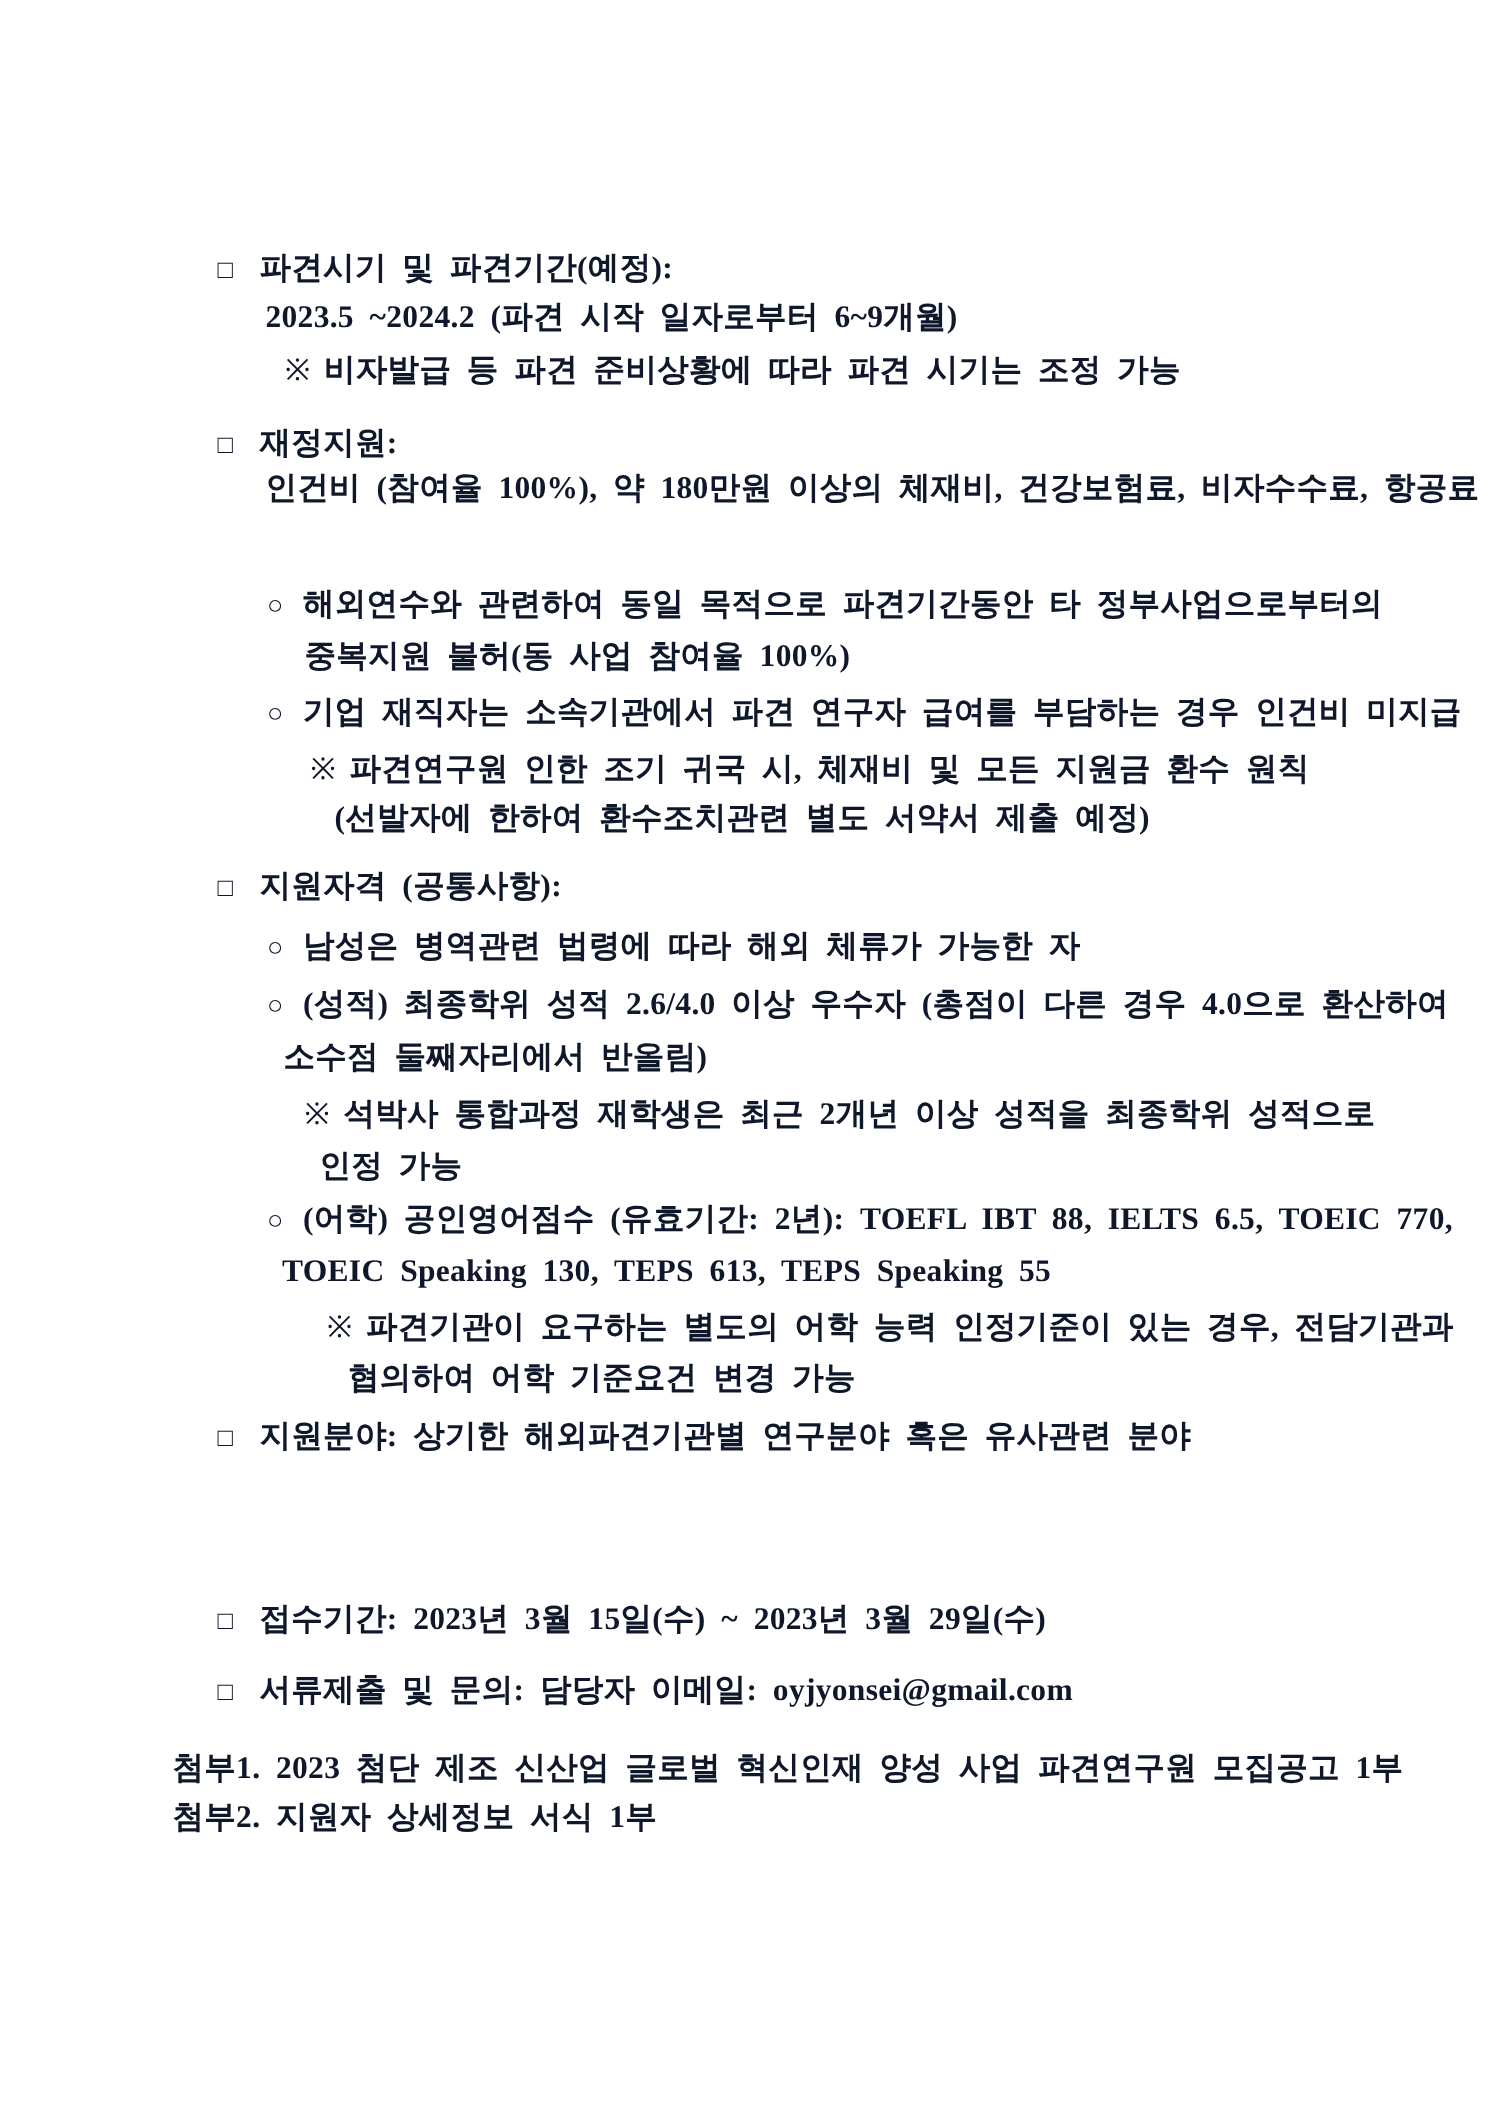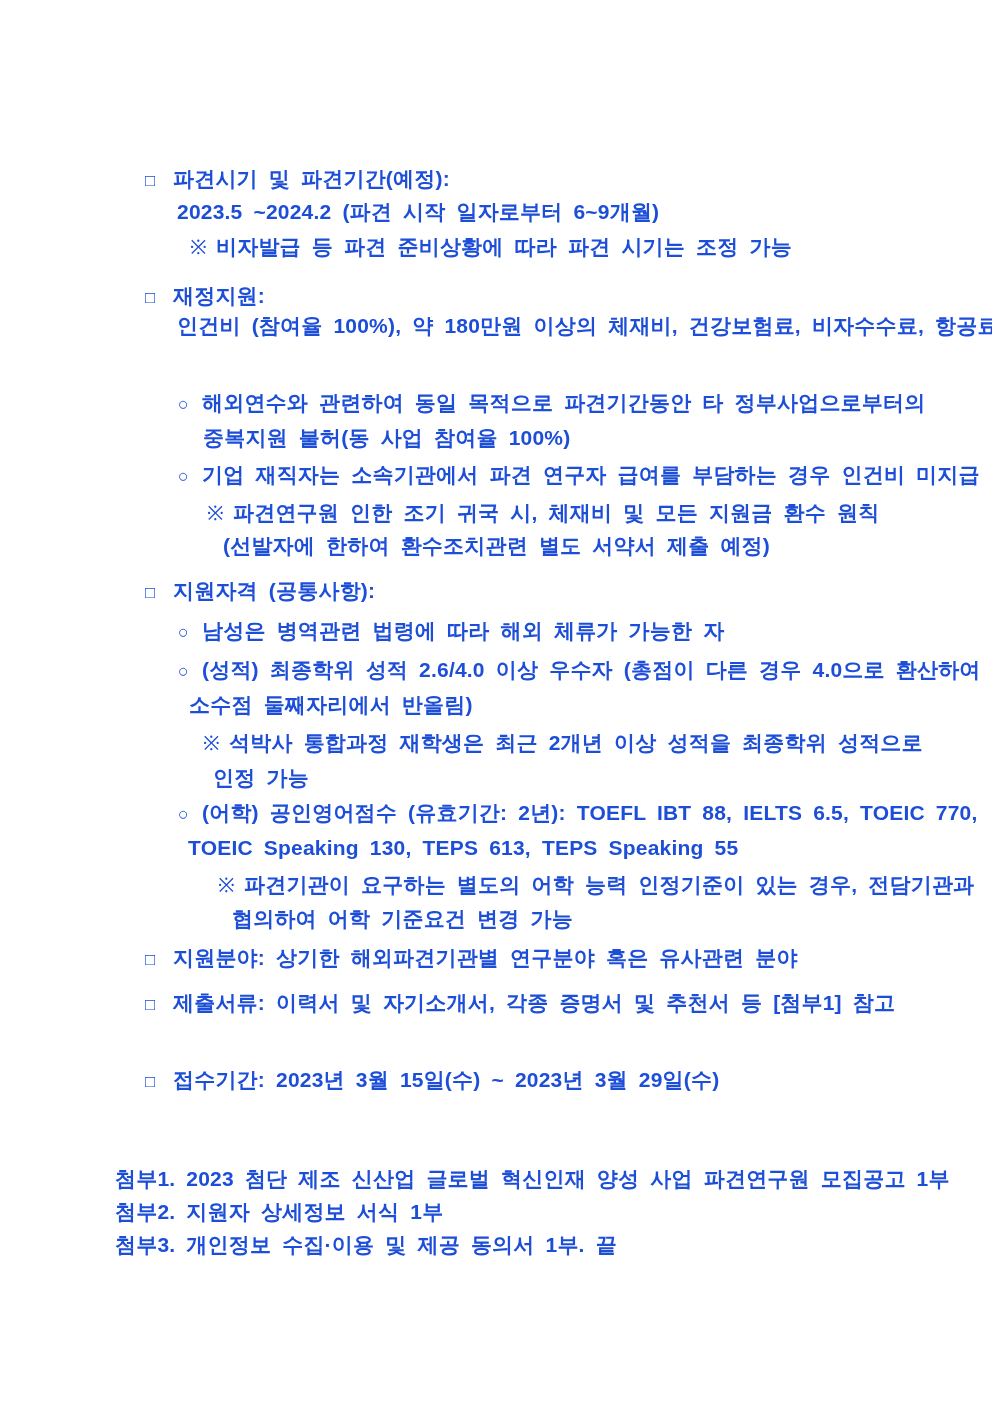--- a/index.html
+++ b/index.html
@@ -5,22 +5,22 @@
   html, body {
     margin: 0;
     padding: 0;
     background: #ffffff;
   }
   .page {
     position: relative;
     width: 992px;
     height: 1403px;
     background: #ffffff;
-    color: #1d4ed8;
-    font-family: Liberation Sans, sans-serif;
+    color: #0f172a;
+    font-family: Liberation Serif, serif;
     overflow: hidden;
   }
   .line {
     position: absolute;
     white-space: nowrap;
     font-size: 21px;
     line-height: 27px;
     font-weight: 600;
     letter-spacing: 0.2px;
     word-spacing: 5px;
@@ -117,35 +117,32 @@
   </div>
 
   <div class="line" style="top:871px;left:218px">
     <span class="mk ref">※</span><span>파견기관이 요구하는 별도의 어학 능력 인정기준이 있는 경우, 전담기관과</span>
   </div>
 
   <div class="line" style="top:944px;left:145px">
     <span class="mk sq">□</span><span>지원분야: 상기한 해외파견기관별 연구분야 혹은 유사관련 분야</span>
   </div>
 
-  <div class="line" style="top:989px;left:145px">
-    <span class="mk sq">□</span><span>제출서류: 이력서 및 자기소개서, 각종 증명서 및 추천서 등 [첨부1] 참고</span>
-  </div>
 
 
   <div class="line" style="top:1066px;left:145px">
     <span class="mk sq">□</span><span>접수기간: 2023년 3월 15일(수) ~ 2023년 3월 29일(수)</span>
   </div>
 
+  <div class="line" style="top:1113px;left:145px">
+    <span class="mk sq">□</span><span>서류제출 및 문의: 담당자 이메일: oyjyonsei@gmail.com</span>
+  </div>
 
   <div class="line" style="top:1165px;left:115px">
     <span>첨부1. 2023 첨단 제조 신산업 글로벌 혁신인재 양성 사업 파견연구원 모집공고 1부</span>
   </div>
 
   <div class="line" style="top:1198px;left:115px">
     <span>첨부2. 지원자 상세정보 서식 1부</span>
   </div>
 
-  <div class="line" style="top:1231px;left:115px">
-    <span>첨부3. 개인정보 수집·이용 및 제공 동의서 1부. 끝</span>
-  </div>
 
 </div>
 
 </body></html>

